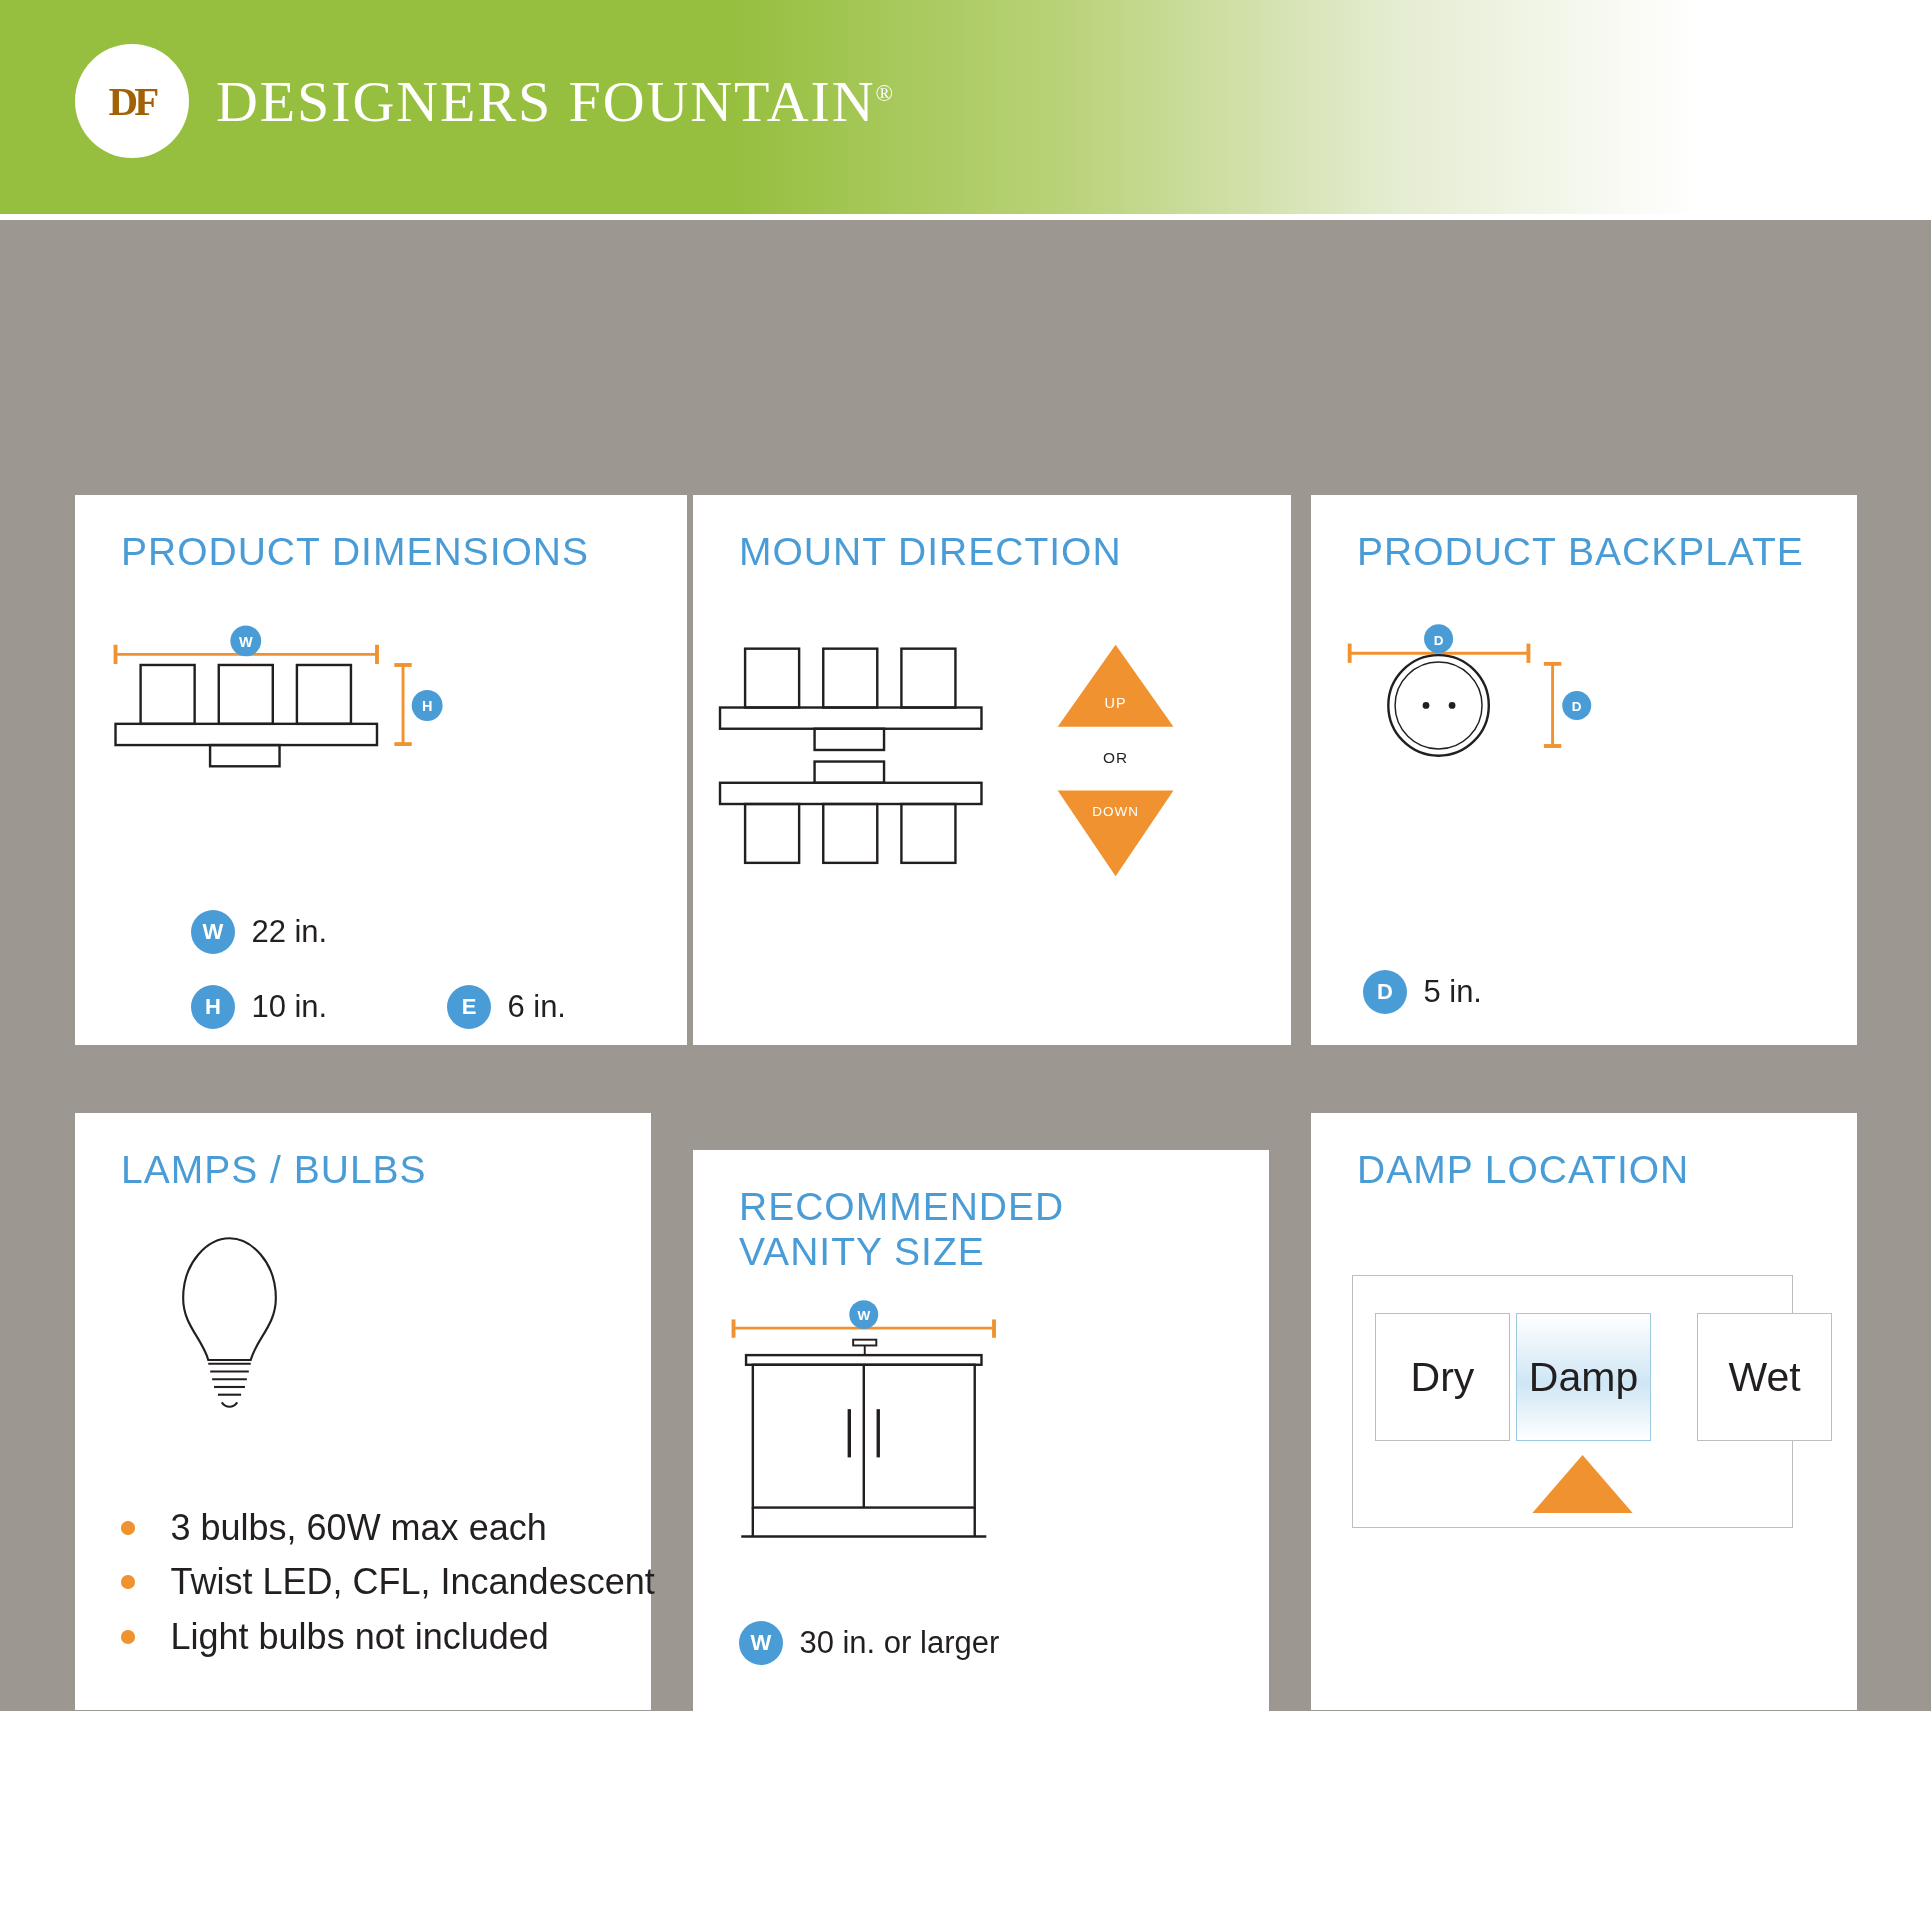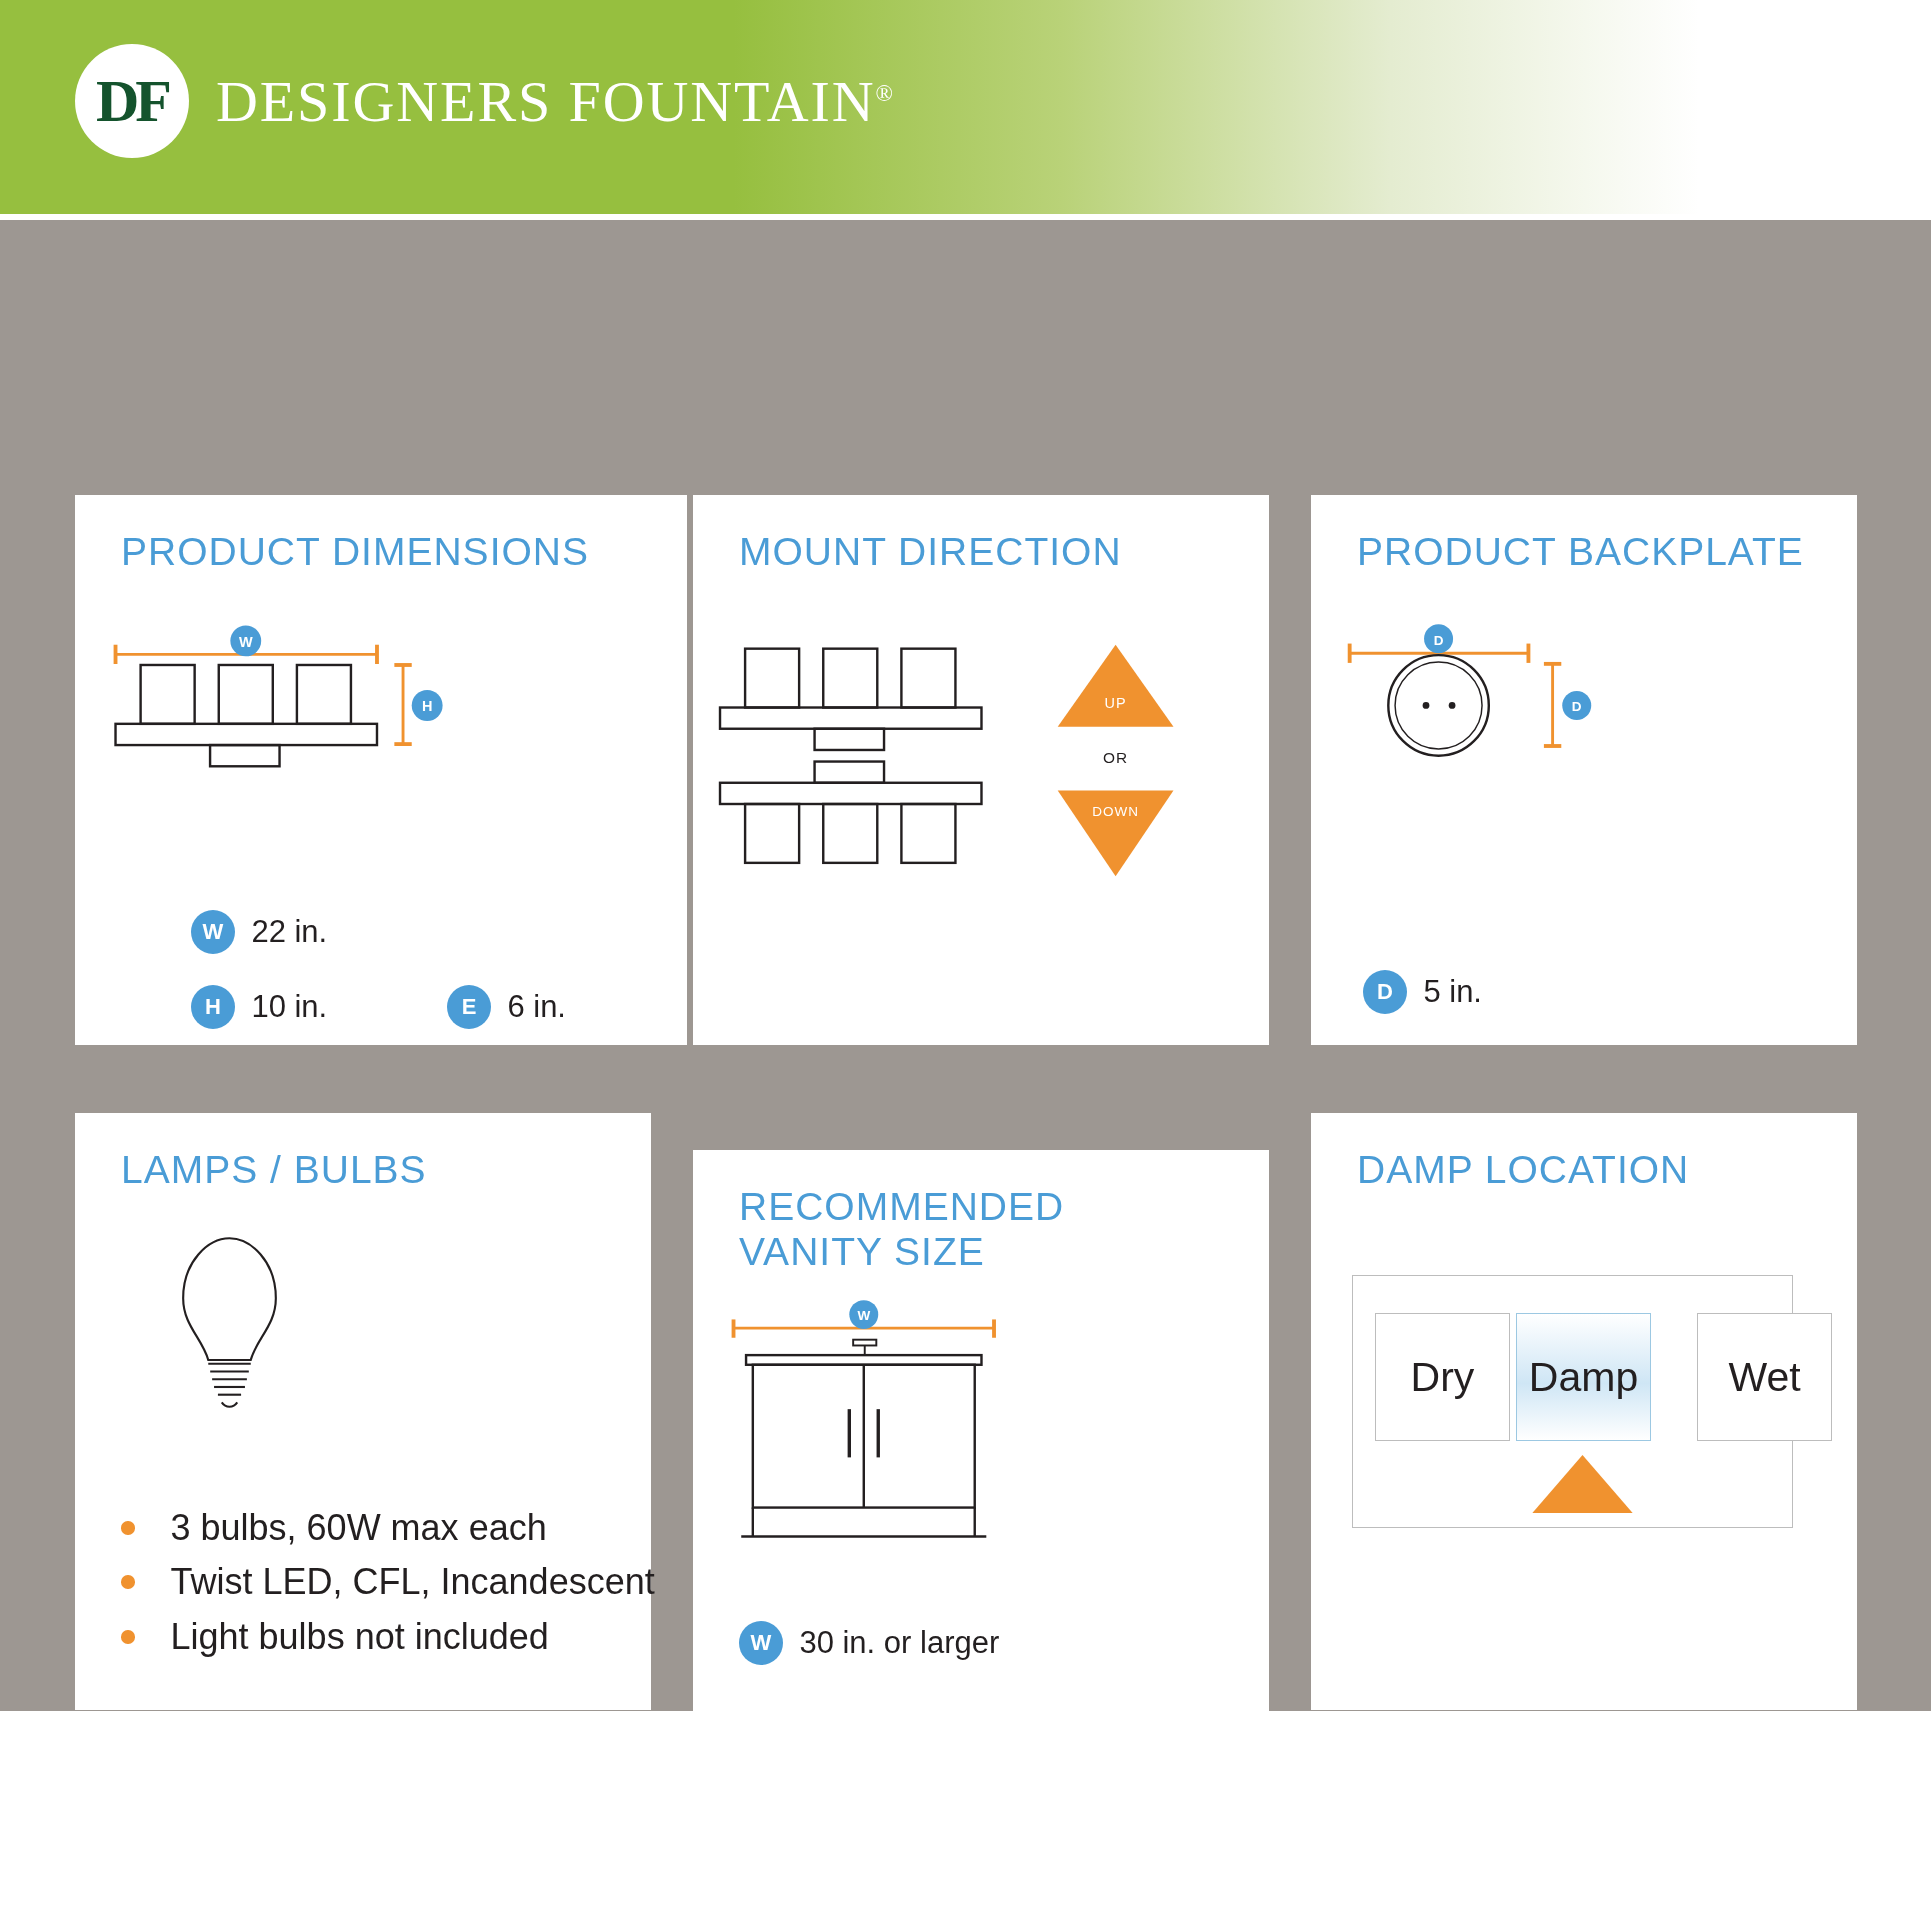--- a/index.html
+++ b/index.html
@@ -17,42 +17,42 @@
     background:linear-gradient(to right,#96bf3f 0%,#96bf3f 38%,#b9d278 55%,#e4ecd0 72%,#ffffff 88%,#ffffff 100%);
   }
   .logo-wrap{
     position:absolute;left:75px;top:44px;display:flex;align-items:center;
   }
   .logo-badge{
     width:114px;height:114px;border-radius:50%;
     background:#ffffff;display:flex;align-items:center;justify-content:center;
   }
   .logo-badge span{
-    font-family:"Liberation Serif", serif;font-size:60px;color:#14532d;font-weight:700;letter-spacing:-3.9px;
+    font-family:"Liberation Serif", serif;font-size:41px;color:#a16207;font-weight:700;letter-spacing:-3.9px;
   }
   .logo-text{
     margin-left:27px;color:#ffffff;font-family:"Liberation Serif", serif;
     font-size:58px;letter-spacing:1.9px;white-space:nowrap;
   }
   .logo-text sup{font-size:23px;vertical-align:super;}
 
   .grid{
     position:absolute;left:0;top:220px;width:1931px;height:1491px;
   }
   .card{
     position:absolute;background:#ffffff;
   }
   .card-title{
     position:absolute;left:46px;top:35px;
     color:#4a9cd6;font-size:39px;letter-spacing:1px;line-height:1.15;
     font-family:"Liberation Sans", sans-serif;
   }
   
   .c1{left:75px;top:275px;width:576px;height:550px;padding-left:36px;}
-  .c2{left:693px;top:275px;width:576px;height:550px;}
+  .c2{left:693px;top:275px;width:576px;height:550px;padding-left:22px;}
   .c3{left:1311px;top:275px;width:546px;height:550px;}
   .c4{left:75px;top:893px;width:576px;height:597px;}
   .c5{left:693px;top:930px;width:576px;height:597px;}
   .c6{left:1311px;top:893px;width:546px;height:597px;}
 
   
   .chip{
     display:inline-flex;align-items:center;justify-content:center;
     background:#4a9cd6;color:#ffffff;border-radius:50%;
     font-size:19.3px;font-weight:bold;

